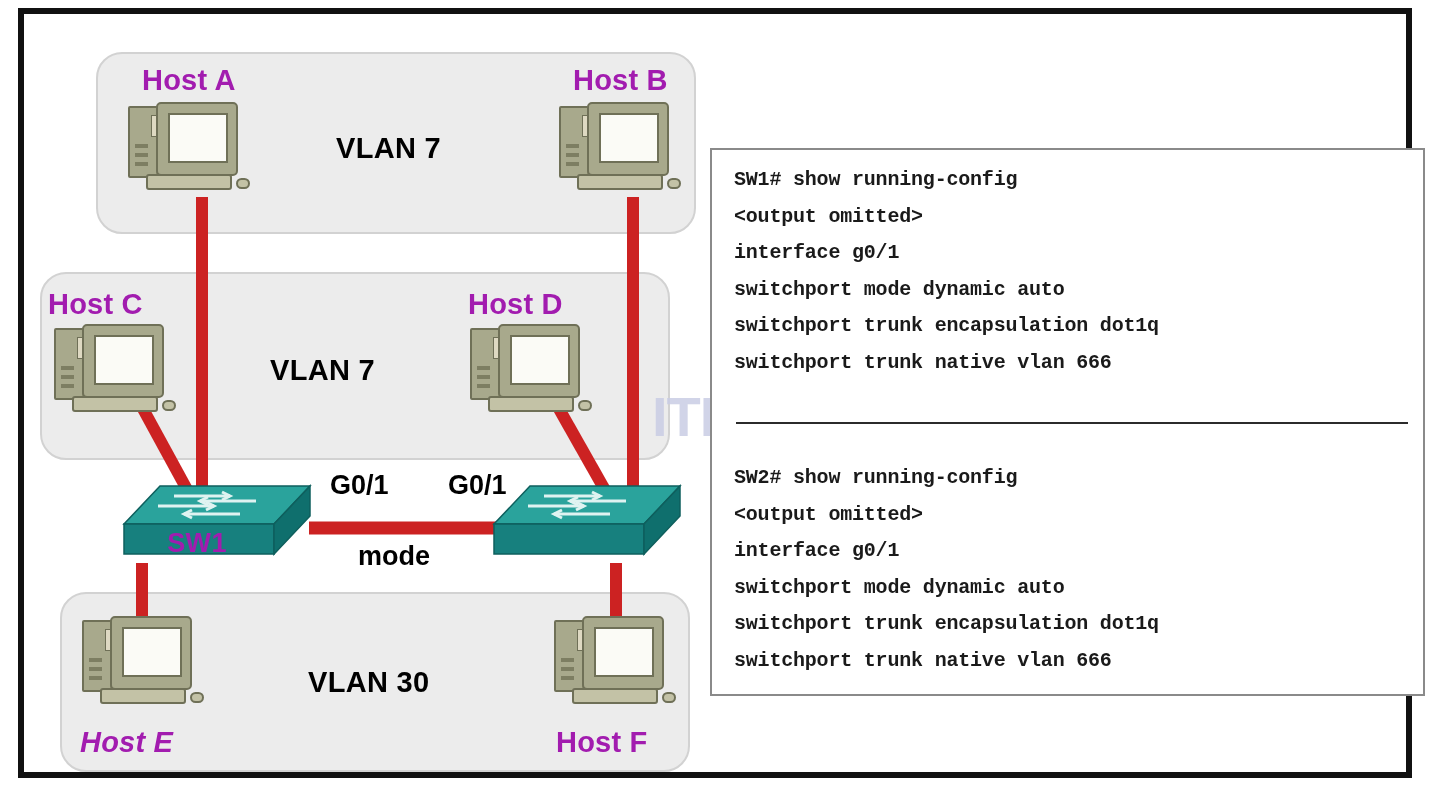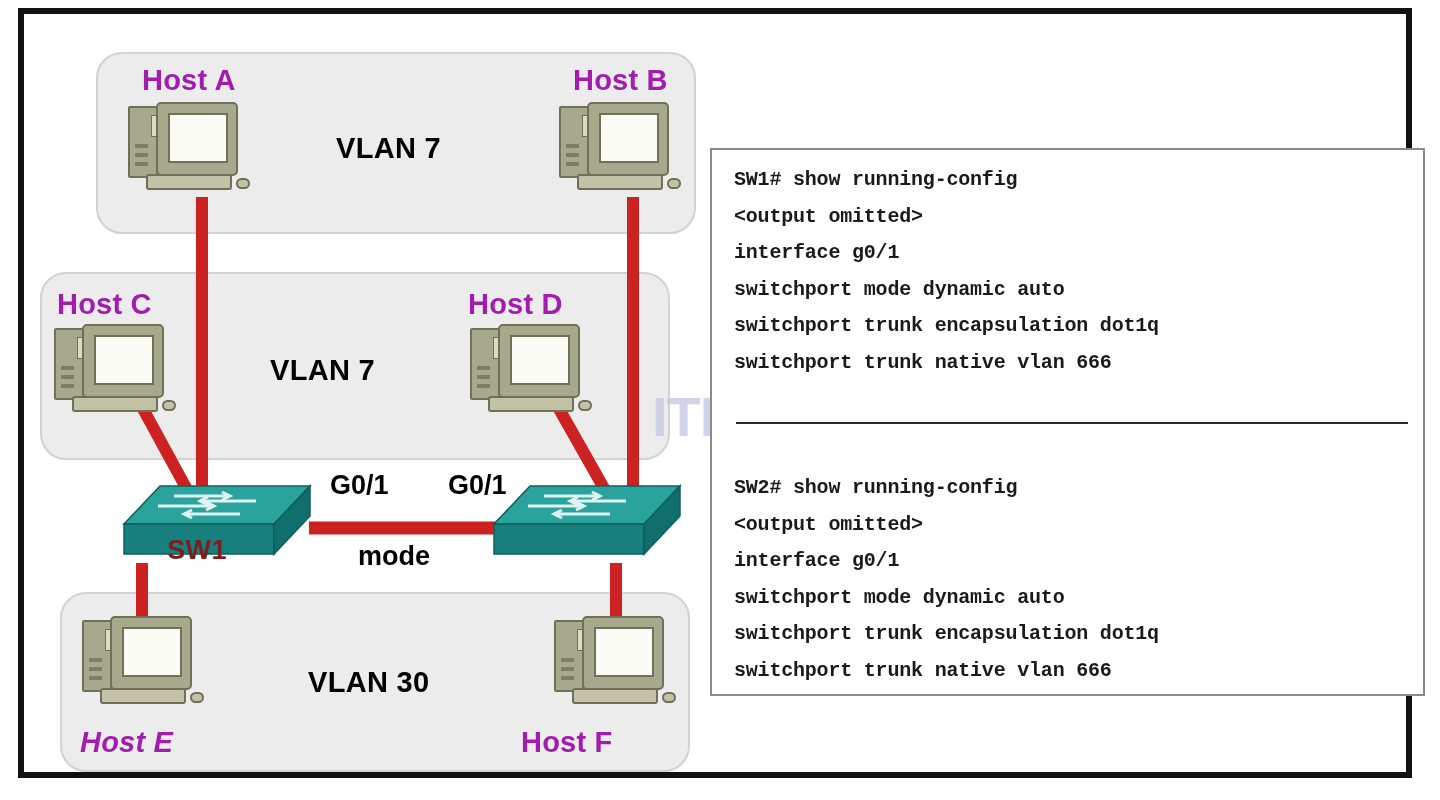--- a/index.html
+++ b/index.html
@@ -148,26 +148,26 @@
 
   
   .switch {
     position: absolute;
     width: 190px;
     height: 92px;
   }
   .switch-name {
     position: absolute;
     left: 0;
-    top: 51px;
+    top: 44px;
     width: 150px;
     text-align: center;
     font-size: 27px;
     font-weight: bold;
-    color: #7f1d1d;
+    color: #a21caf;
     letter-spacing: 0.4px;
   }
 
   
   .net-label {
     position: absolute;
     font-size: 27px;
     font-weight: bold;
     color: #000000;
     white-space: nowrap;
@@ -192,21 +192,21 @@
     left: 22px;
     font-family: "Liberation Mono", "DejaVu Sans Mono", monospace;
     font-size: 20px;
     line-height: 36.6px;
     color: #1a1a1a;
     white-space: pre;
     font-weight: bold;
     letter-spacing: -0.2px;
   }
   #cfg-block-sw1 { top: 12px; }
-  #cfg-block-sw2 { top: 320px; }
+  #cfg-block-sw2 { top: 310px; }
 
   #cfg-divider {
     position: absolute;
     left: 24px;
     top: 272px;
     width: 672px;
     height: 0;
     border-top: 2px solid #2b2b2b;
   }
 
@@ -315,21 +315,21 @@
           <div class="pc-tower-bay"></div>
         </div>
         <div class="pc-monitor">
           <div class="pc-screen"></div>
         </div>
         <div class="pc-keyboard"></div>
         <div class="pc-mouse"></div>
       </div>
     </div>
 
-    <div class="host-label" id="host-c-label" style="left:33px; top:274px;">Host C</div>
+    <div class="host-label" id="host-c-label" style="left:24px; top:274px;">Host C</div>
     <div class="host" id="host-c" style="left:28px; top:306px;">
       <div class="pc">
         <div class="pc-tower">
           <div class="pc-tower-slot" style="top:36px"></div>
           <div class="pc-tower-slot" style="top:45px"></div>
           <div class="pc-tower-slot" style="top:54px"></div>
           <div class="pc-tower-bay"></div>
         </div>
         <div class="pc-monitor">
           <div class="pc-screen"></div>
@@ -381,21 +381,21 @@
           <div class="pc-tower-slot" style="top:54px"></div>
           <div class="pc-tower-bay"></div>
         </div>
         <div class="pc-monitor">
           <div class="pc-screen"></div>
         </div>
         <div class="pc-keyboard"></div>
         <div class="pc-mouse"></div>
       </div>
     </div>
-    <div class="host-label" id="host-f-label" style="left:497px; top:712px;">Host F</div>
+    <div class="host-label" id="host-f-label" style="left:532px; top:712px;">Host F</div>
 
     <div class="vlan-label" id="vlan-label-1">VLAN 7</div>
     <div class="vlan-label" id="vlan-label-10">VLAN 7</div>
     <div class="vlan-label" id="vlan-label-30">VLAN 30</div>
 
     <div class="net-label" id="label-g01-left">G0/1</div>
     <div class="net-label" id="label-g01-right">G0/1</div>
     <div class="net-label" id="label-trunk">mode</div>
 
     <div id="watermark">ITExamAnswers.net</div>

